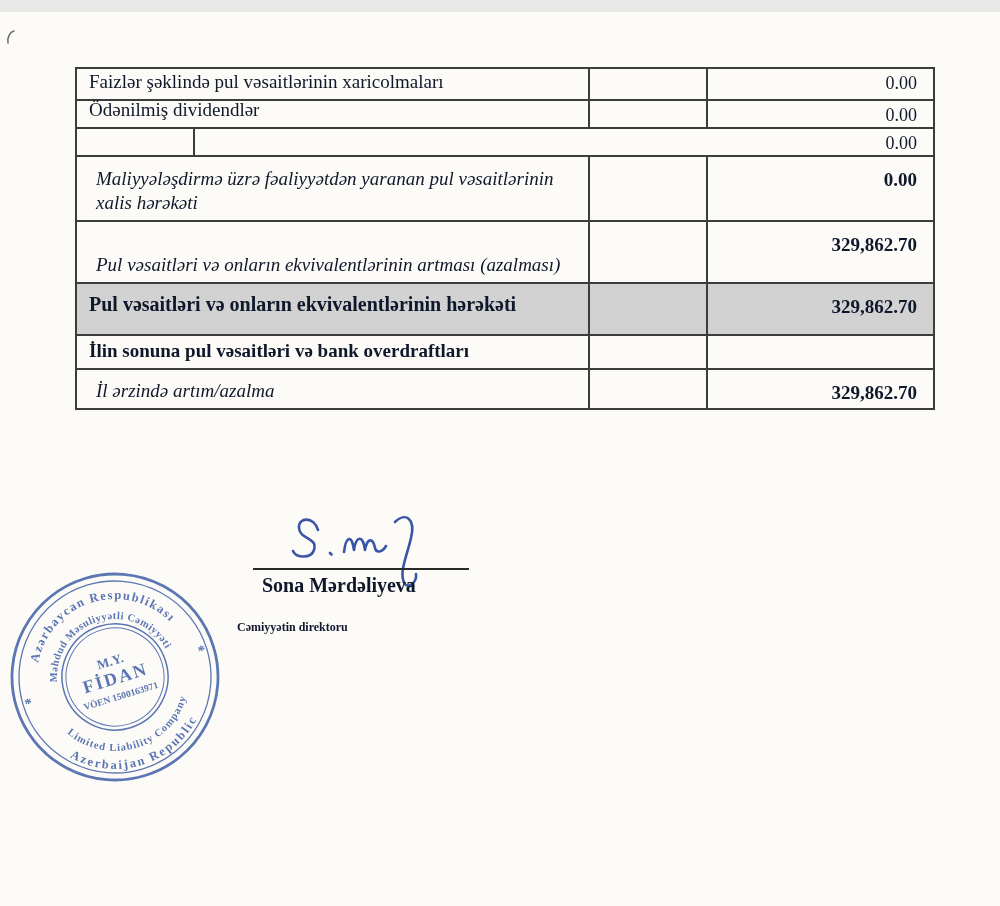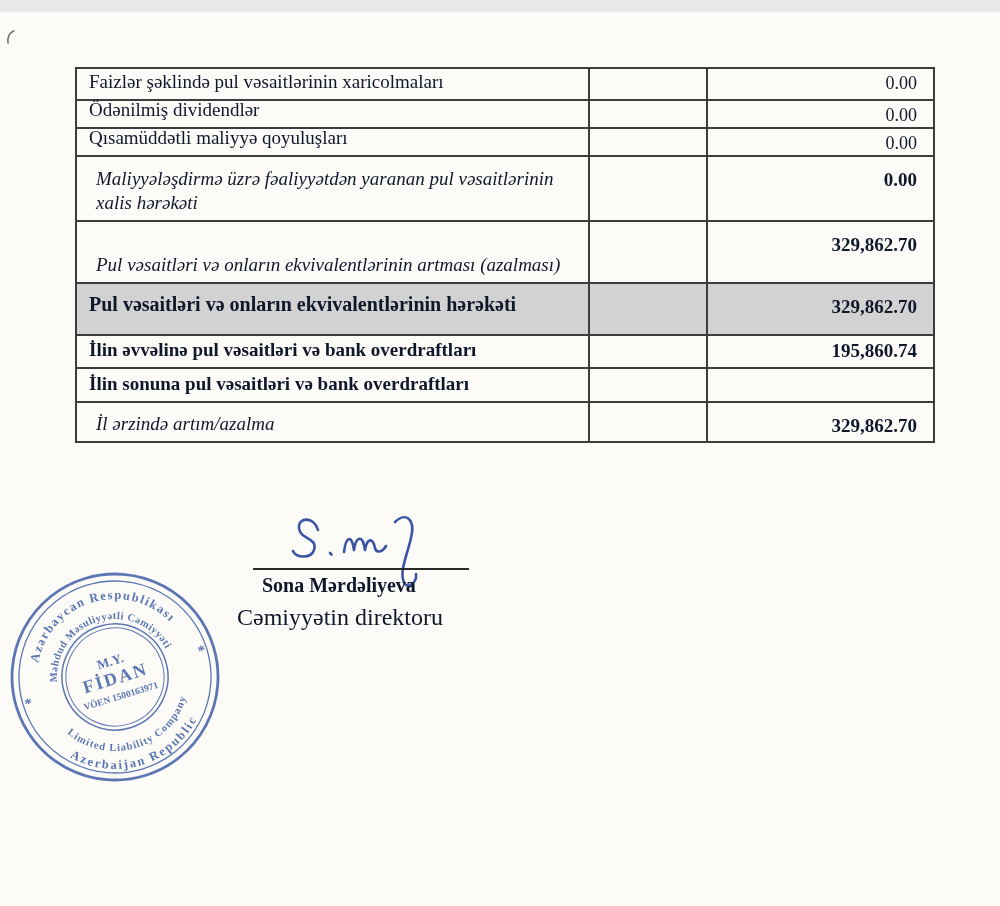--- a/index.html
+++ b/index.html
@@ -37,22 +37,22 @@
   .r-strong .c-label{font-weight:bold;font-size:20px;align-items:center;padding-bottom:13px;}
   .r-strong .c-val{padding-top:12px;}
   
   .sig-svg{position:absolute;left:240px;top:478px;pointer-events:none;}
   .sig-line{position:absolute;left:253px;top:556px;width:216px;height:2px;background:#2a2a2a;}
   .sig-name{
     position:absolute;left:262px;top:562px;
     font-size:20px;font-weight:bold;
   }
   .sig-title{
-    position:absolute;left:237px;top:592px;
-    font-size:24px;font-weight:normal;
+    position:absolute;left:237px;top:608px;
+    font-size:12px;font-weight:bold;
   }
   
   .stamp{position:absolute;left:6px;top:556px;opacity:0.85;pointer-events:none;}
   .stamp text{font-family:"Liberation Serif", serif;}
   
   .pen-mark{position:absolute;left:6px;top:18px;}
 </style>
 </head>
 <body>
 
@@ -70,21 +70,20 @@
       <div class="c-val">0.00</div>
     </div>
 
     <div class="trow h28 r-normal">
       <div class="c-label">Ödənilmiş dividendlər</div>
       <div class="c-mid"></div>
       <div class="c-val">0.00</div>
     </div>
 
     <div class="trow h28 r-normal">
-      <div class="c-label">Qısamüddətli maliyyə qoyuluşları</div>
       <div class="c-mid"></div>
       <div class="c-val">0.00</div>
     </div>
 
     <div class="trow h65 r-bi">
       <div class="c-label">Maliyyələşdirmə üzrə fəaliyyətdən yaranan pul vəsaitlərinin xalis hərəkəti</div>
       <div class="c-mid"></div>
       <div class="c-val">0.00</div>
     </div>
 
@@ -93,25 +92,20 @@
       <div class="c-mid"></div>
       <div class="c-val">329,862.70</div>
     </div>
 
     <div class="trow h52 r-strong">
       <div class="c-label">Pul vəsaitləri və onların ekvivalentlərinin hərəkəti</div>
       <div class="c-mid"></div>
       <div class="c-val">329,862.70</div>
     </div>
 
-    <div class="trow h33 r-bold">
-      <div class="c-label">İlin əvvəlinə pul vəsaitləri və bank overdraftları</div>
-      <div class="c-mid"></div>
-      <div class="c-val">195,860.74</div>
-    </div>
 
     <div class="trow h34 r-bold">
       <div class="c-label">İlin sonuna pul vəsaitləri və bank overdraftları</div>
       <div class="c-mid"></div>
     </div>
 
     <div class="trow h38 r-bi">
       <div class="c-label">İl ərzində artım/azalma</div>
       <div class="c-mid"></div>
       <div class="c-val">329,862.70</div>

